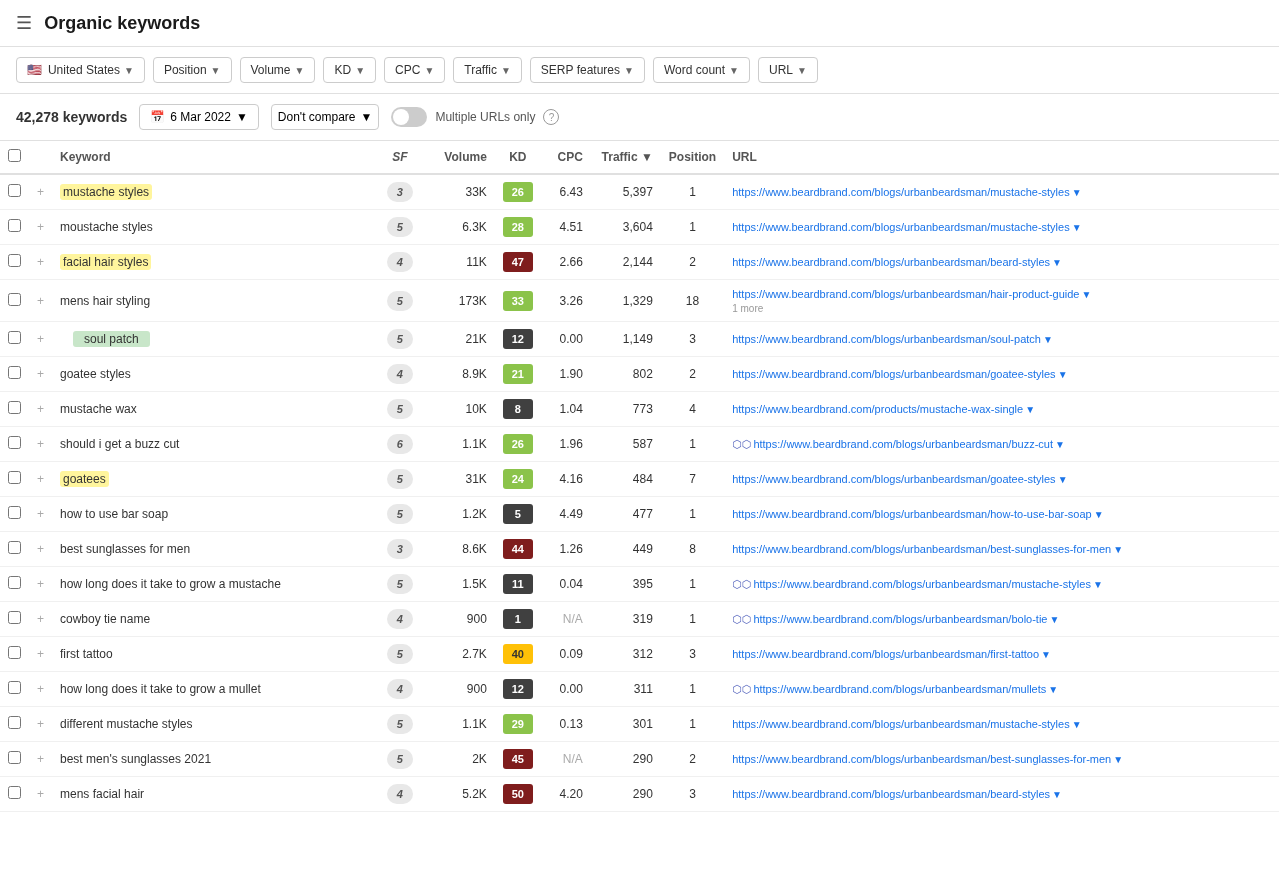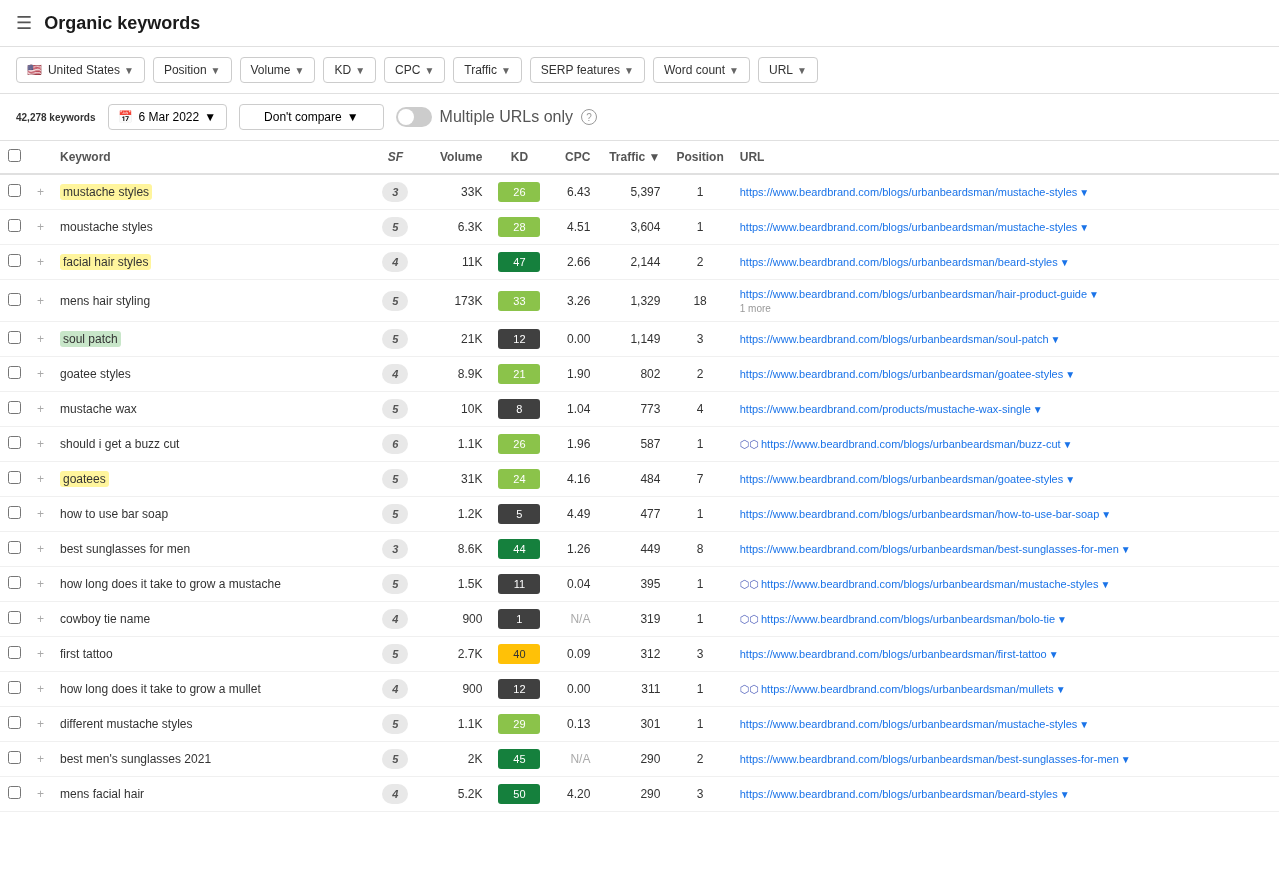--- a/index.html
+++ b/index.html
@@ -11,56 +11,56 @@
 
     .toolbar { display: flex; align-items: center; padding: 10px 16px; gap: 8px; border-bottom: 1px solid #e0e0e0; flex-wrap: wrap; }
     .filter-btn { display: flex; align-items: center; gap: 4px; padding: 5px 10px; border: 1px solid #ccc; border-radius: 4px; background: #fff; cursor: pointer; font-size: 12px; color: #333; white-space: nowrap; }
     .filter-btn .flag { margin-right: 2px; }
     .filter-btn .chevron { font-size: 10px; color: #666; }
 
     .keyword-filter { display: flex; align-items: center; gap: 6px; padding: 5px 10px; border: 2px solid #f0c040; border-radius: 4px; background: #fffde7; font-size: 12px; color: #333; }
     .keyword-filter .close-btn { cursor: pointer; color: #555; font-size: 14px; margin-left: 4px; }
 
     .subbar { display: flex; align-items: center; padding: 10px 16px; gap: 12px; border-bottom: 1px solid #e0e0e0; }
-    .keyword-count { font-weight: 700; font-size: 10px; }
+    .keyword-count { font-weight: 700; font-size: 14px; }
     .date-btn { display: flex; align-items: center; gap: 5px; padding: 5px 10px; border: 1px solid #ccc; border-radius: 4px; background: #fff; cursor: pointer; font-size: 12px; }
-    .compare-btn { display: flex; align-items: center; gap: 5px; padding: 5px 24px; border: 1px solid #ccc; border-radius: 4px; background: #fff; cursor: pointer; font-size: 12px; }
+    .compare-btn { display: flex; align-items: center; gap: 5px; padding: 5px 6px; border: 1px solid #ccc; border-radius: 4px; background: #fff; cursor: pointer; font-size: 12px; }
     .toggle-wrap { display: flex; align-items: center; gap: 8px; }
     .toggle { width: 36px; height: 20px; background: #ccc; border-radius: 10px; position: relative; cursor: pointer; }
     .toggle-knob { width: 16px; height: 16px; background: #fff; border-radius: 50%; position: absolute; top: 2px; left: 2px; }
-    .toggle-label { font-size: 16px; color: #555; }
+    .toggle-label { font-size: 12px; color: #555; }
     .help-icon { display: inline-flex; align-items: center; justify-content: center; width: 16px; height: 16px; border-radius: 50%; border: 1px solid #999; color: #999; font-size: 10px; cursor: pointer; }
 
     .table-wrap { overflow-x: auto; }
     table { width: 100%; border-collapse: collapse; }
     thead tr { border-bottom: 2px solid #e0e0e0; }
     th { padding: 8px 8px; text-align: left; font-size: 12px; font-weight: 600; color: #555; white-space: nowrap; }
     td { padding: 7px 8px; border-bottom: 1px solid #f0f0f0; font-size: 12px; vertical-align: middle; }
 
     .checkbox-cell { width: 28px; text-align: center; }
     .plus-cell { width: 20px; color: #aaa; cursor: pointer; text-align: center; }
     .keyword-cell { min-width: 220px; }
     .sf-cell { width: 50px; text-align: center; font-style: italic; }
     .volume-cell { width: 70px; text-align: right; }
     .kd-cell { width: 45px; text-align: center; }
     .cpc-cell { width: 50px; text-align: right; }
     .traffic-cell { width: 70px; text-align: right; }
     .position-cell { width: 60px; text-align: center; }
     .url-cell { min-width: 320px; }
 
-    .kd-badge { display: inline-flex; align-items: center; justify-content: center; width: 42px; height: 20px; border-radius: 3px; font-size: 11px; font-weight: 400; color: #fff; }
+    .kd-badge { display: inline-flex; align-items: center; justify-content: center; width: 30px; height: 20px; border-radius: 3px; font-size: 11px; font-weight: 700; color: #fff; }
     .kd-green { background: #404040; }
     .kd-yellow-green { background: #8bc34a; }
     .kd-yellow { background: #ffc107; color: #333; }
-    .kd-orange { background: #15803d; }
+    .kd-orange { background: #7f1d1d; }
 
     .sf-badge { display: inline-flex; align-items: center; justify-content: center; width: 26px; height: 20px; border-radius: 10px; background: #e8e8e8; font-size: 11px; font-weight: 600; color: #555; }
 
     .highlight-yellow { background: #fff59d; border-radius: 3px; padding: 1px 3px; }
-    .highlight-green { background: #c8e6c9; border-radius: 3px; padding: 1px 3px; }
+    .highlight-green { background: #c8e6c9; border-radius: 3px; padding: 1px 11px; margin-left: 13px; }
 
     .url-link { color: #1a73e8; text-decoration: none; font-size: 11px; }
     .url-chevron { color: #1a73e8; font-size: 10px; margin-left: 2px; }
 
     .small-icon { font-size: 11px; color: #5c6bc0; margin-right: 2px; }
     .more-link { font-size: 10px; color: #999; display: block; margin-top: 2px; }
 
     .na-text { color: #aaa; }
   </style>
 </head>

